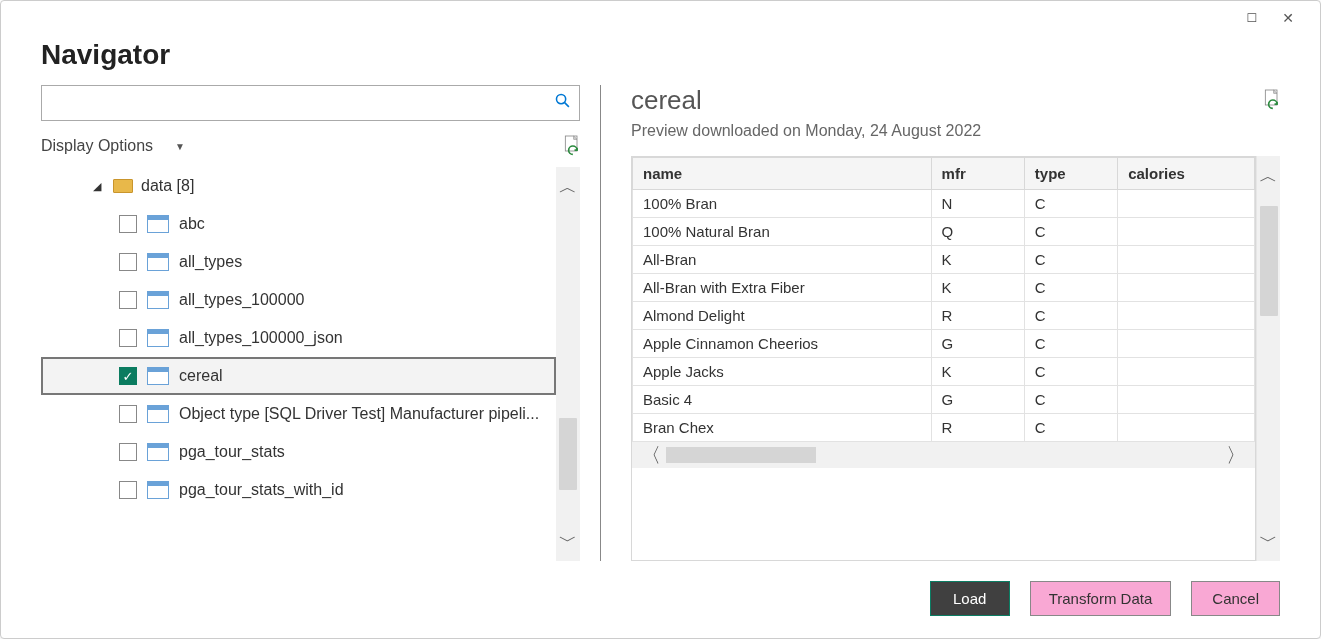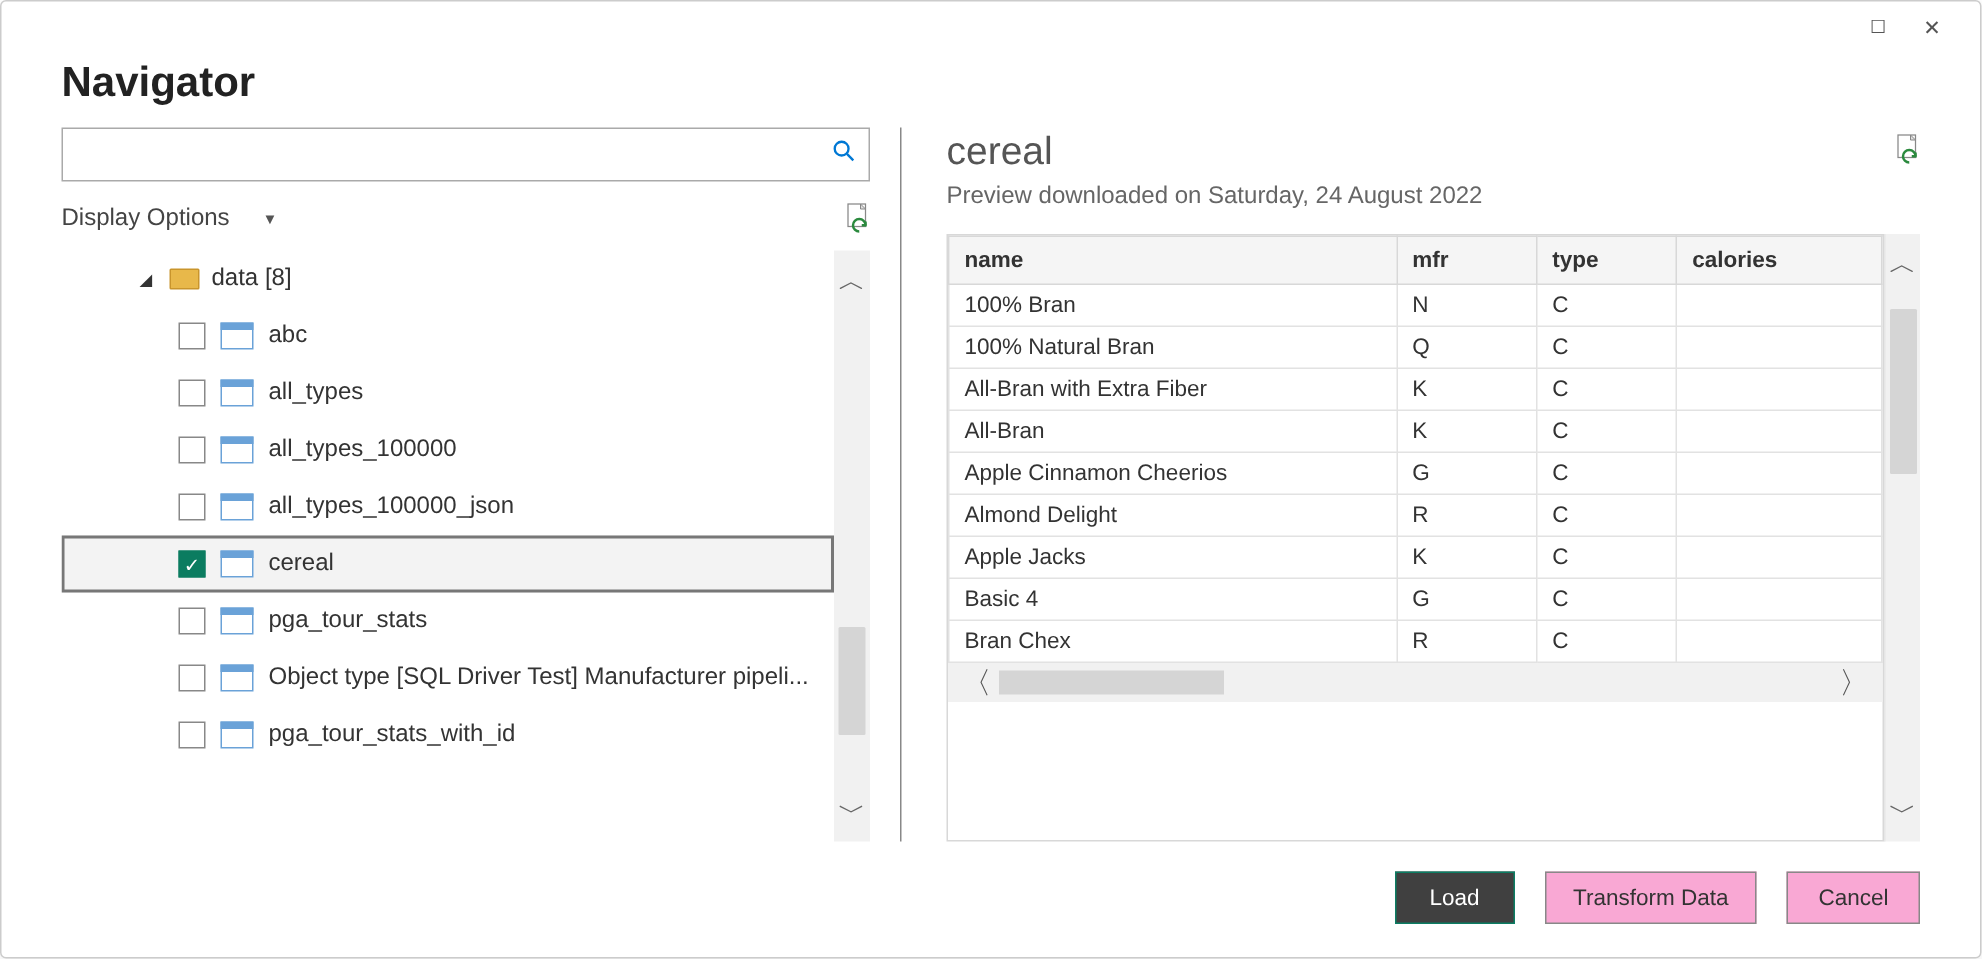--- a/index.html
+++ b/index.html
@@ -148,46 +148,46 @@
             <span class="txt">all_types_100000_json</span>
           </div>
           <div class="tree-row item selected">
             <span class="check checked">✓</span>
             <span class="table-icon"></span>
             <span class="txt">cereal</span>
           </div>
           <div class="tree-row item">
             <span class="check"></span>
             <span class="table-icon"></span>
+            <span class="txt">Object type [SQL Driver Test] Manufacturer pipeli...</span>
+          </div>
+          <div class="tree-row item">
+            <span class="check"></span>
+            <span class="table-icon"></span>
             <span class="txt">pga_tour_stats</span>
-          </div>
-          <div class="tree-row item">
-            <span class="check"></span>
-            <span class="table-icon"></span>
-            <span class="txt">Object type [SQL Driver Test] Manufacturer pipeli...</span>
           </div>
           <div class="tree-row item">
             <span class="check"></span>
             <span class="table-icon"></span>
             <span class="txt">pga_tour_stats_with_id</span>
           </div>
         </div>
         <div class="vscroll">
           <div class="arrow">︿</div>
           <div class="thumb" style="margin-top:180px;"></div>
           <div class="arrow">﹀</div>
         </div>
       </div>
     </div>
 
     <div class="right">
       <div class="preview-head">
         <div>
           <div class="preview-title">cereal</div>
-          <div class="preview-sub">Preview downloaded on Saturday, 24 August 2022</div>
+          <div class="preview-sub">Preview downloaded on Monday, 24 August 2022</div>
         </div>
         <div class="refresh-small" style="margin-top:4px;">
           <svg width="20" height="22" viewBox="0 0 24 26">
             <rect x="4" y="1" width="14" height="18" fill="#fff" stroke="#888" stroke-width="1"></rect>
             <path d="M14 1 L18 5 L14 5 Z" fill="#ddd" stroke="#888" stroke-width="0.8"></path>
             <path d="M13 23 a5 5 0 1 1 5-5" fill="none" stroke="#2b8a3e" stroke-width="2"></path>
             <path d="M18 15 l0 3 l-3 0" fill="none" stroke="#2b8a3e" stroke-width="2"></path>
           </svg>
         </div>
       </div>
@@ -210,40 +210,40 @@
                   <td>C</td>
                   <td></td>
                 </tr>
               <tr>
                   <td>100% Natural Bran</td>
                   <td>Q</td>
                   <td>C</td>
                   <td></td>
                 </tr>
               <tr>
+                  <td>All-Bran</td>
+                  <td>K</td>
+                  <td>C</td>
+                  <td></td>
+                </tr>
+              <tr>
                   <td>All-Bran with Extra Fiber</td>
                   <td>K</td>
                   <td>C</td>
                   <td></td>
                 </tr>
               <tr>
-                  <td>All-Bran</td>
-                  <td>K</td>
+                  <td>Almond Delight</td>
+                  <td>R</td>
                   <td>C</td>
                   <td></td>
                 </tr>
               <tr>
                   <td>Apple Cinnamon Cheerios</td>
                   <td>G</td>
-                  <td>C</td>
-                  <td></td>
-                </tr>
-              <tr>
-                  <td>Almond Delight</td>
-                  <td>R</td>
                   <td>C</td>
                   <td></td>
                 </tr>
               <tr>
                   <td>Apple Jacks</td>
                   <td>K</td>
                   <td>C</td>
                   <td></td>
                 </tr>
               <tr>

